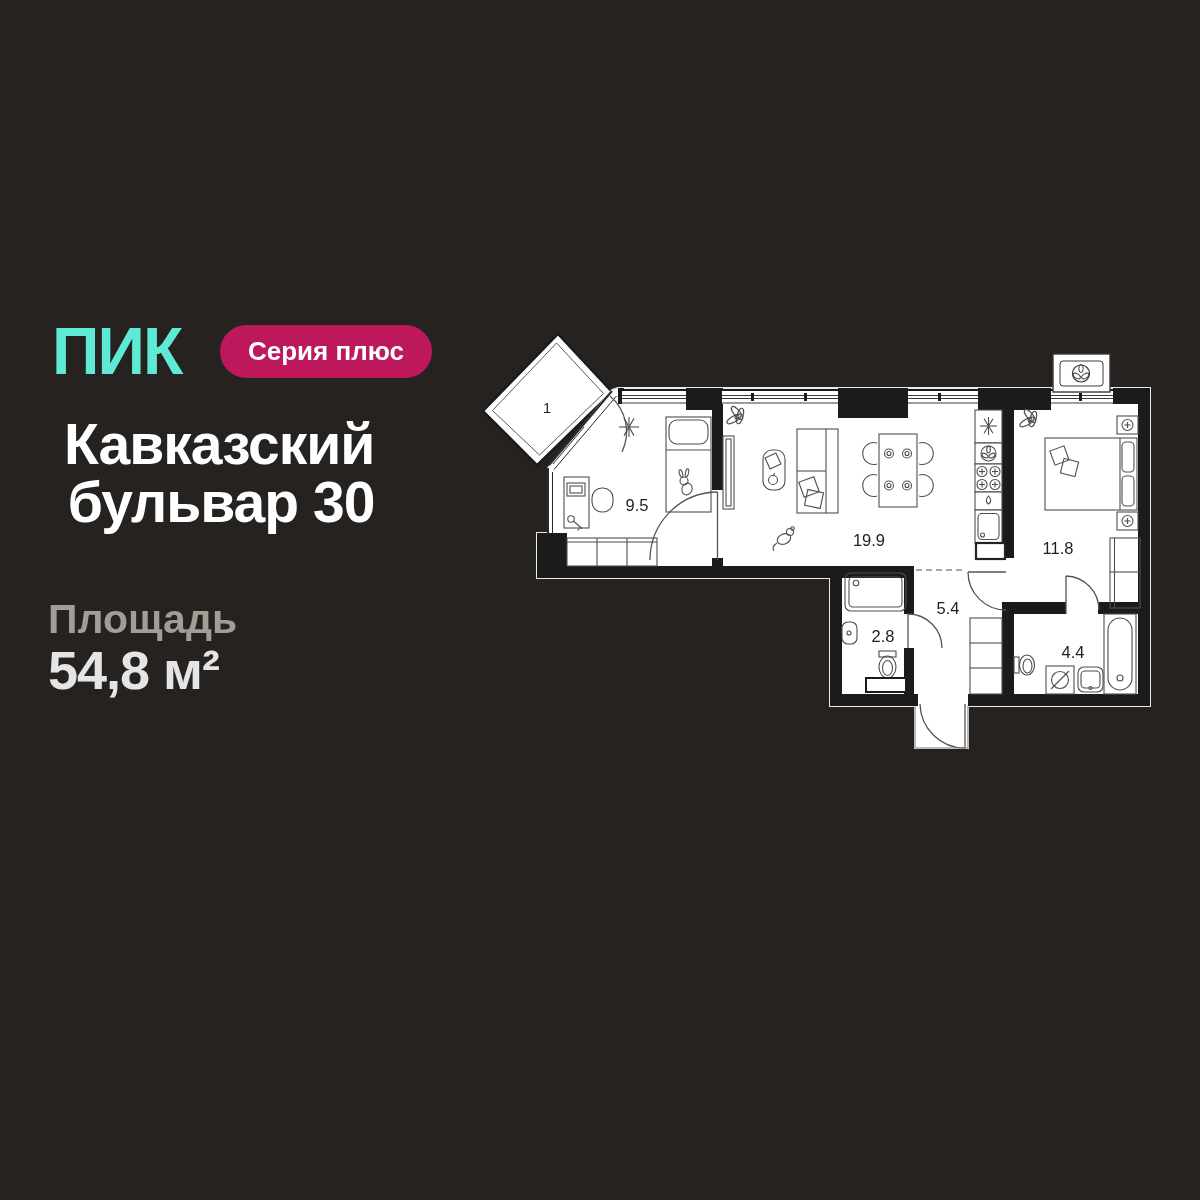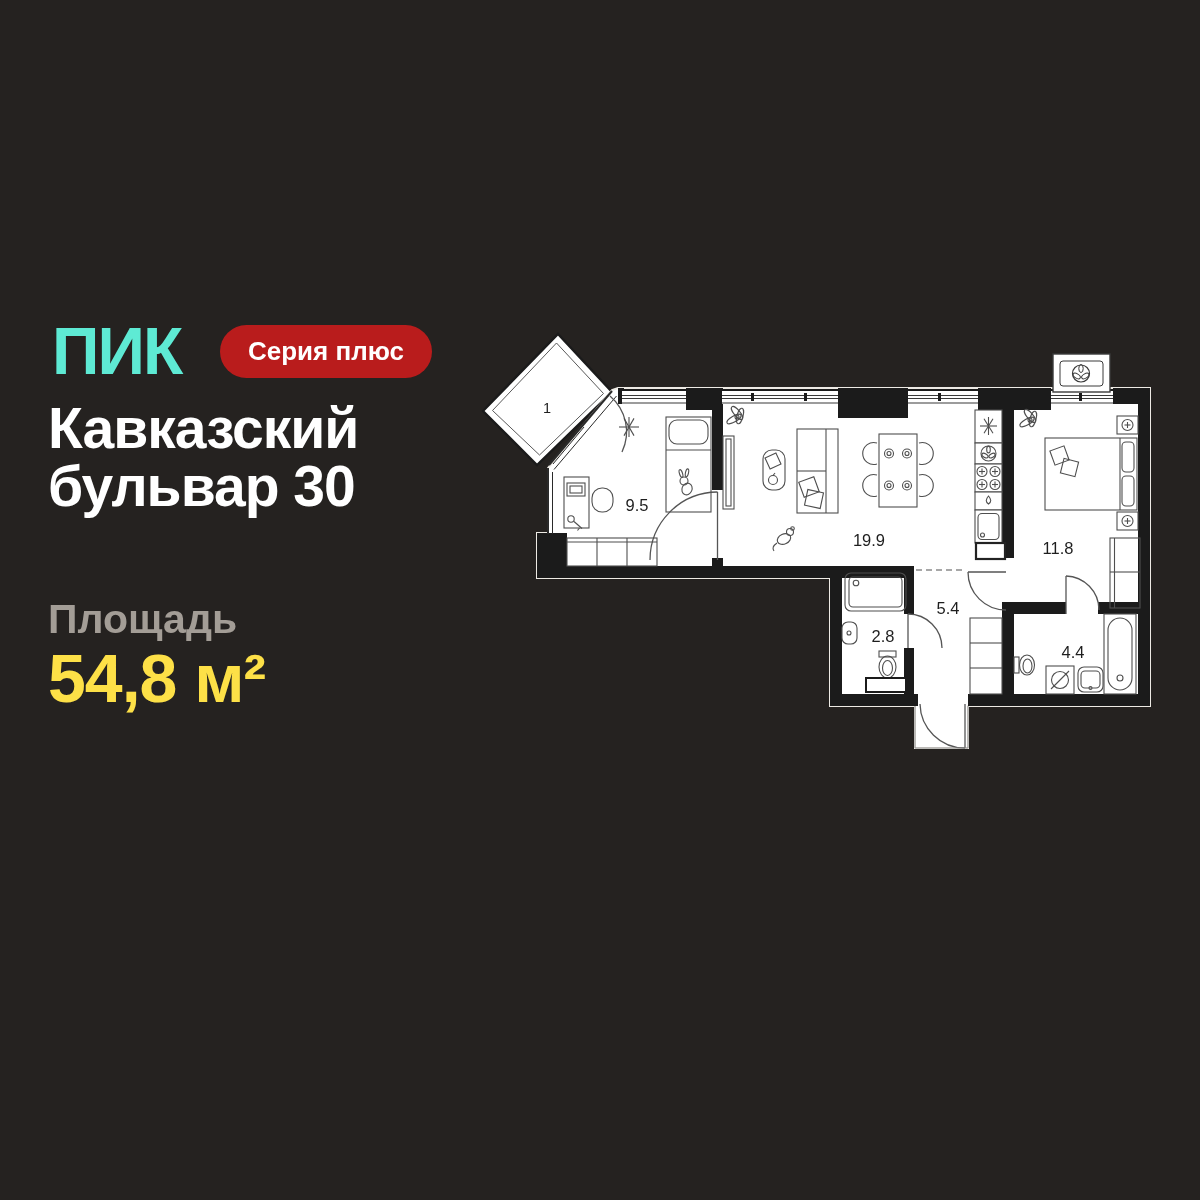--- a/index.html
+++ b/index.html
@@ -6,34 +6,34 @@
   .stage{
     position:relative;width:1200px;height:1200px;overflow:hidden;
     background:#252220;font-family:"Liberation Sans",sans-serif;
   }
   .logo{
     position:absolute;left:52px;top:318px;
     color:#5eead4;font-size:66px;font-weight:700;letter-spacing:-2px;line-height:1;
   }
   .badge{
     position:absolute;left:220px;top:325px;height:53px;border-radius:27px;
-    background:#b91c1c;color:#ffffff;font-size:26px;font-weight:700;
+    background:#be185d;color:#ffffff;font-size:26px;font-weight:700;
     line-height:53px;padding:0 28px;white-space:nowrap;
   }
   .title{
-    position:absolute;left:48px;top:399px;margin:0;
-    color:#ffffff;font-size:57px;font-weight:700;line-height:58px;letter-spacing:-1px;
+    position:absolute;left:48px;top:399px;margin:16px;
+    color:#ffffff;font-size:57px;font-weight:700;line-height:58px;letter-spacing:-1px;text-align:right;
   }
   .area-label{
     position:absolute;left:48px;top:597px;
     color:#a39d96;font-size:41px;font-weight:600;line-height:1.1;text-align:center;
   }
   .area-value{
     position:absolute;left:48px;top:641px;
-    color:#fde047;font-size:68px;font-weight:700;line-height:1.1;letter-spacing:-1px;
+    color:#e5e5e5;font-size:54px;font-weight:700;line-height:1.1;letter-spacing:-1px;
   }
   .plan{position:absolute;left:470px;top:325px;width:700px;height:430px;}
   .plan text{font-family:"Liberation Sans",sans-serif;fill:#1e1e1e;}
 </style>
 </head>
 <body>
 
 <div class="stage">
 
   <div class="logo">ПИК</div>

